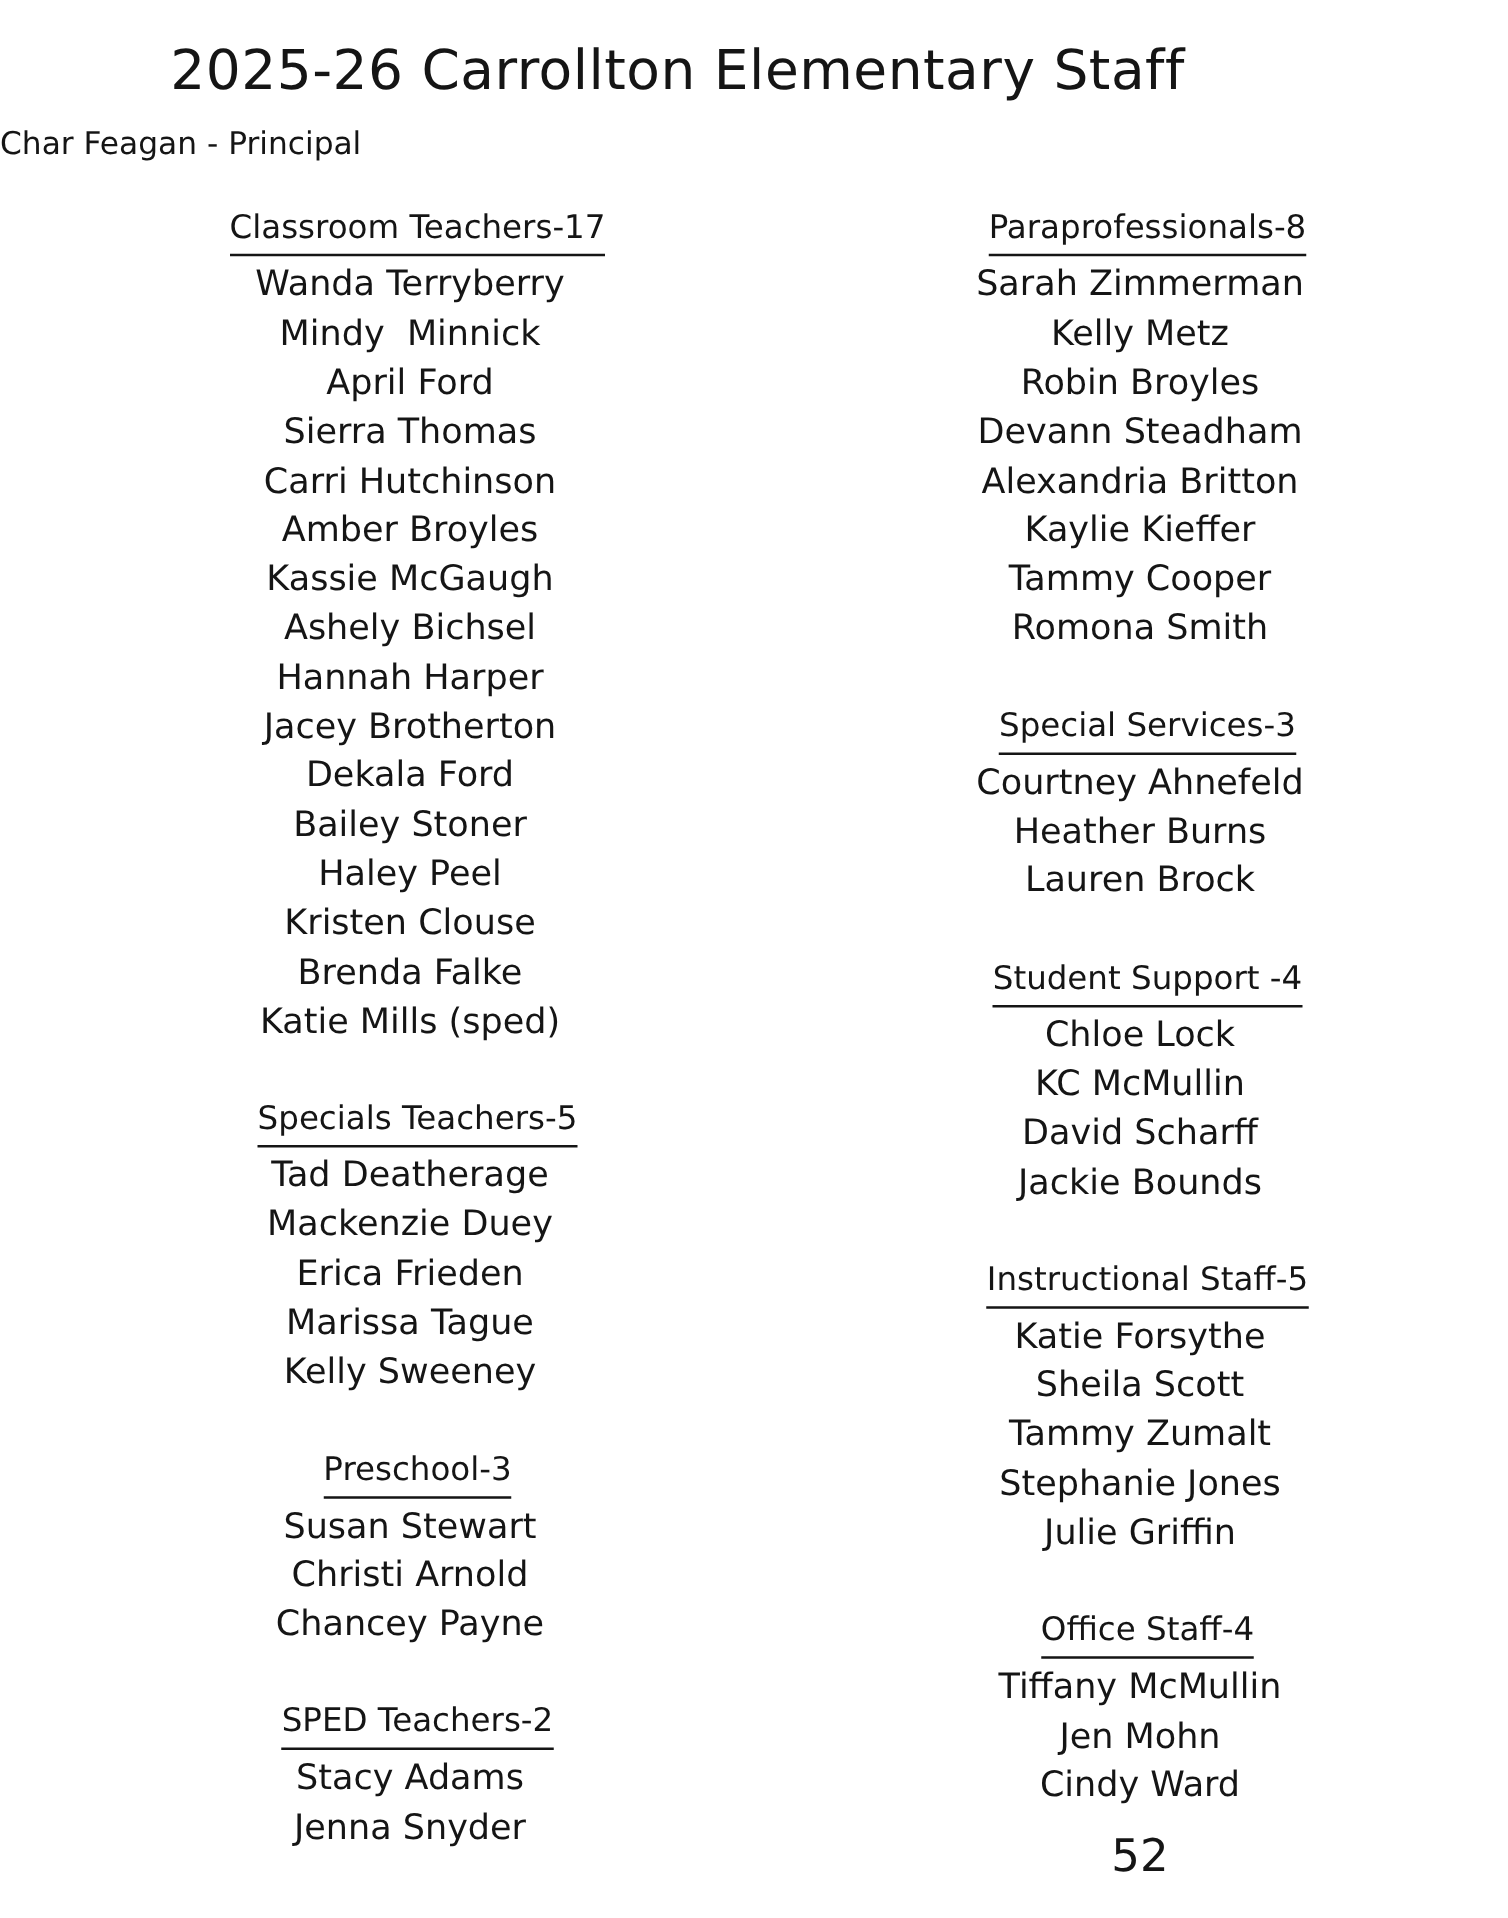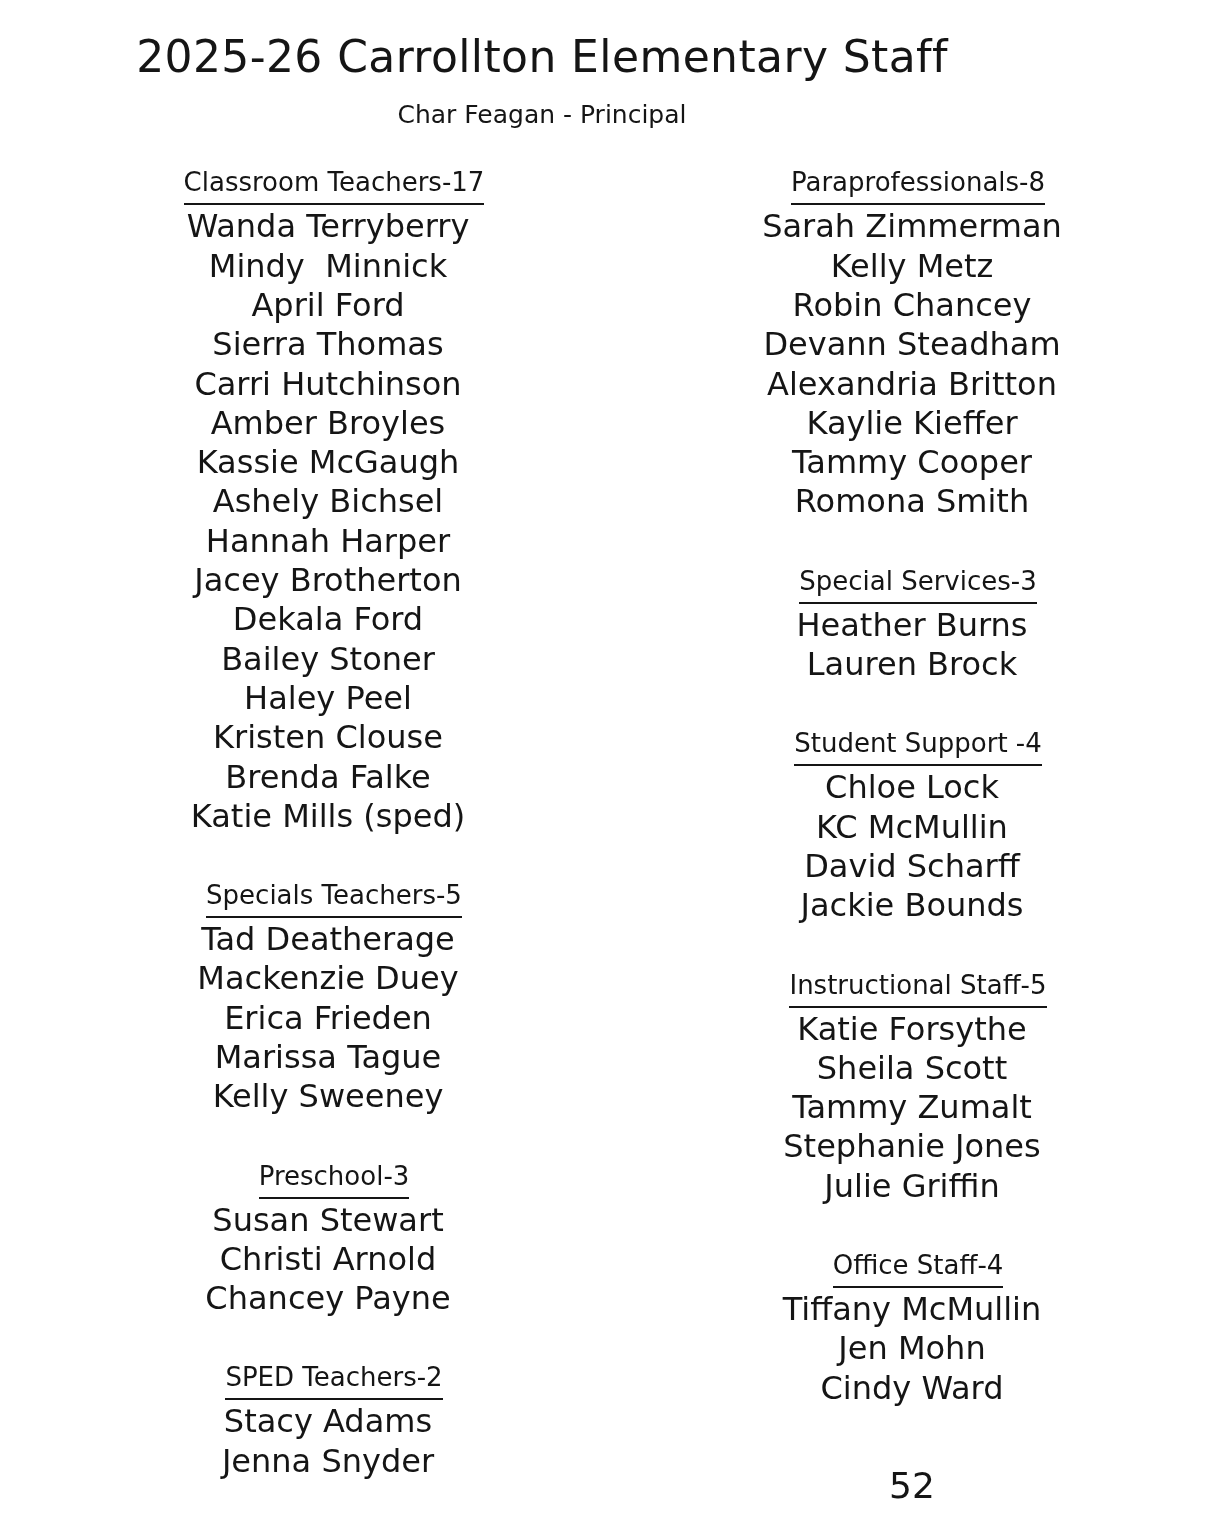--- a/index.html
+++ b/index.html
@@ -30,21 +30,20 @@
     text-align: center;
     font-size: 44px;
     font-weight: 400;
     letter-spacing: 0.4px;
     margin: 0;
     padding-top: 32px;
     line-height: 1.15;
     font-family: "DejaVu Sans", sans-serif;
   }
   .doc-subtitle {
-    text-align: center;
     font-size: 25px;
     font-weight: 400;
     margin: 0;
     padding-top: 18px;
     line-height: 1.15;
   }
 
   
   .columns {
     display: block;
@@ -68,21 +67,21 @@
     display: inline-block;
     border-bottom: 2px solid #151515;
     padding-bottom: 1px;
     margin-bottom: 2px;
     white-space: pre;
     margin-left: 12px;
   }
   .group-heading-wrap { line-height: 0; }
 
   .name {
-    font-size: 32px;
+    font-size: 28px;
     line-height: 39.3px;
     white-space: pre;
   }
 
   
   .page-number {
     position: absolute;
     left: 732px;
     width: 360px;
     top: 1468px;
@@ -139,29 +138,30 @@
           <div class="group-heading-wrap"><div class="group-heading">SPED Teachers-2</div></div>
           <div class="name">Stacy Adams</div>
           <div class="name">Jenna Snyder</div>
         </div>
       </div>
     <div class="col col-right">
         <div class="group">
           <div class="group-heading-wrap"><div class="group-heading">Paraprofessionals-8</div></div>
           <div class="name">Sarah Zimmerman</div>
           <div class="name">Kelly Metz</div>
-          <div class="name">Robin Chancey</div>
+          <div class="name">Robin Broyles</div>
           <div class="name">Devann Steadham</div>
           <div class="name">Alexandria Britton</div>
           <div class="name">Kaylie Kieffer</div>
           <div class="name">Tammy Cooper</div>
           <div class="name">Romona Smith</div>
         </div>
         <div class="group">
           <div class="group-heading-wrap"><div class="group-heading">Special Services-3</div></div>
+          <div class="name">Courtney Ahnefeld</div>
           <div class="name">Heather Burns</div>
           <div class="name">Lauren Brock</div>
         </div>
         <div class="group">
           <div class="group-heading-wrap"><div class="group-heading">Student Support -4</div></div>
           <div class="name">Chloe Lock</div>
           <div class="name">KC McMullin</div>
           <div class="name">David Scharff</div>
           <div class="name">Jackie Bounds</div>
         </div>

